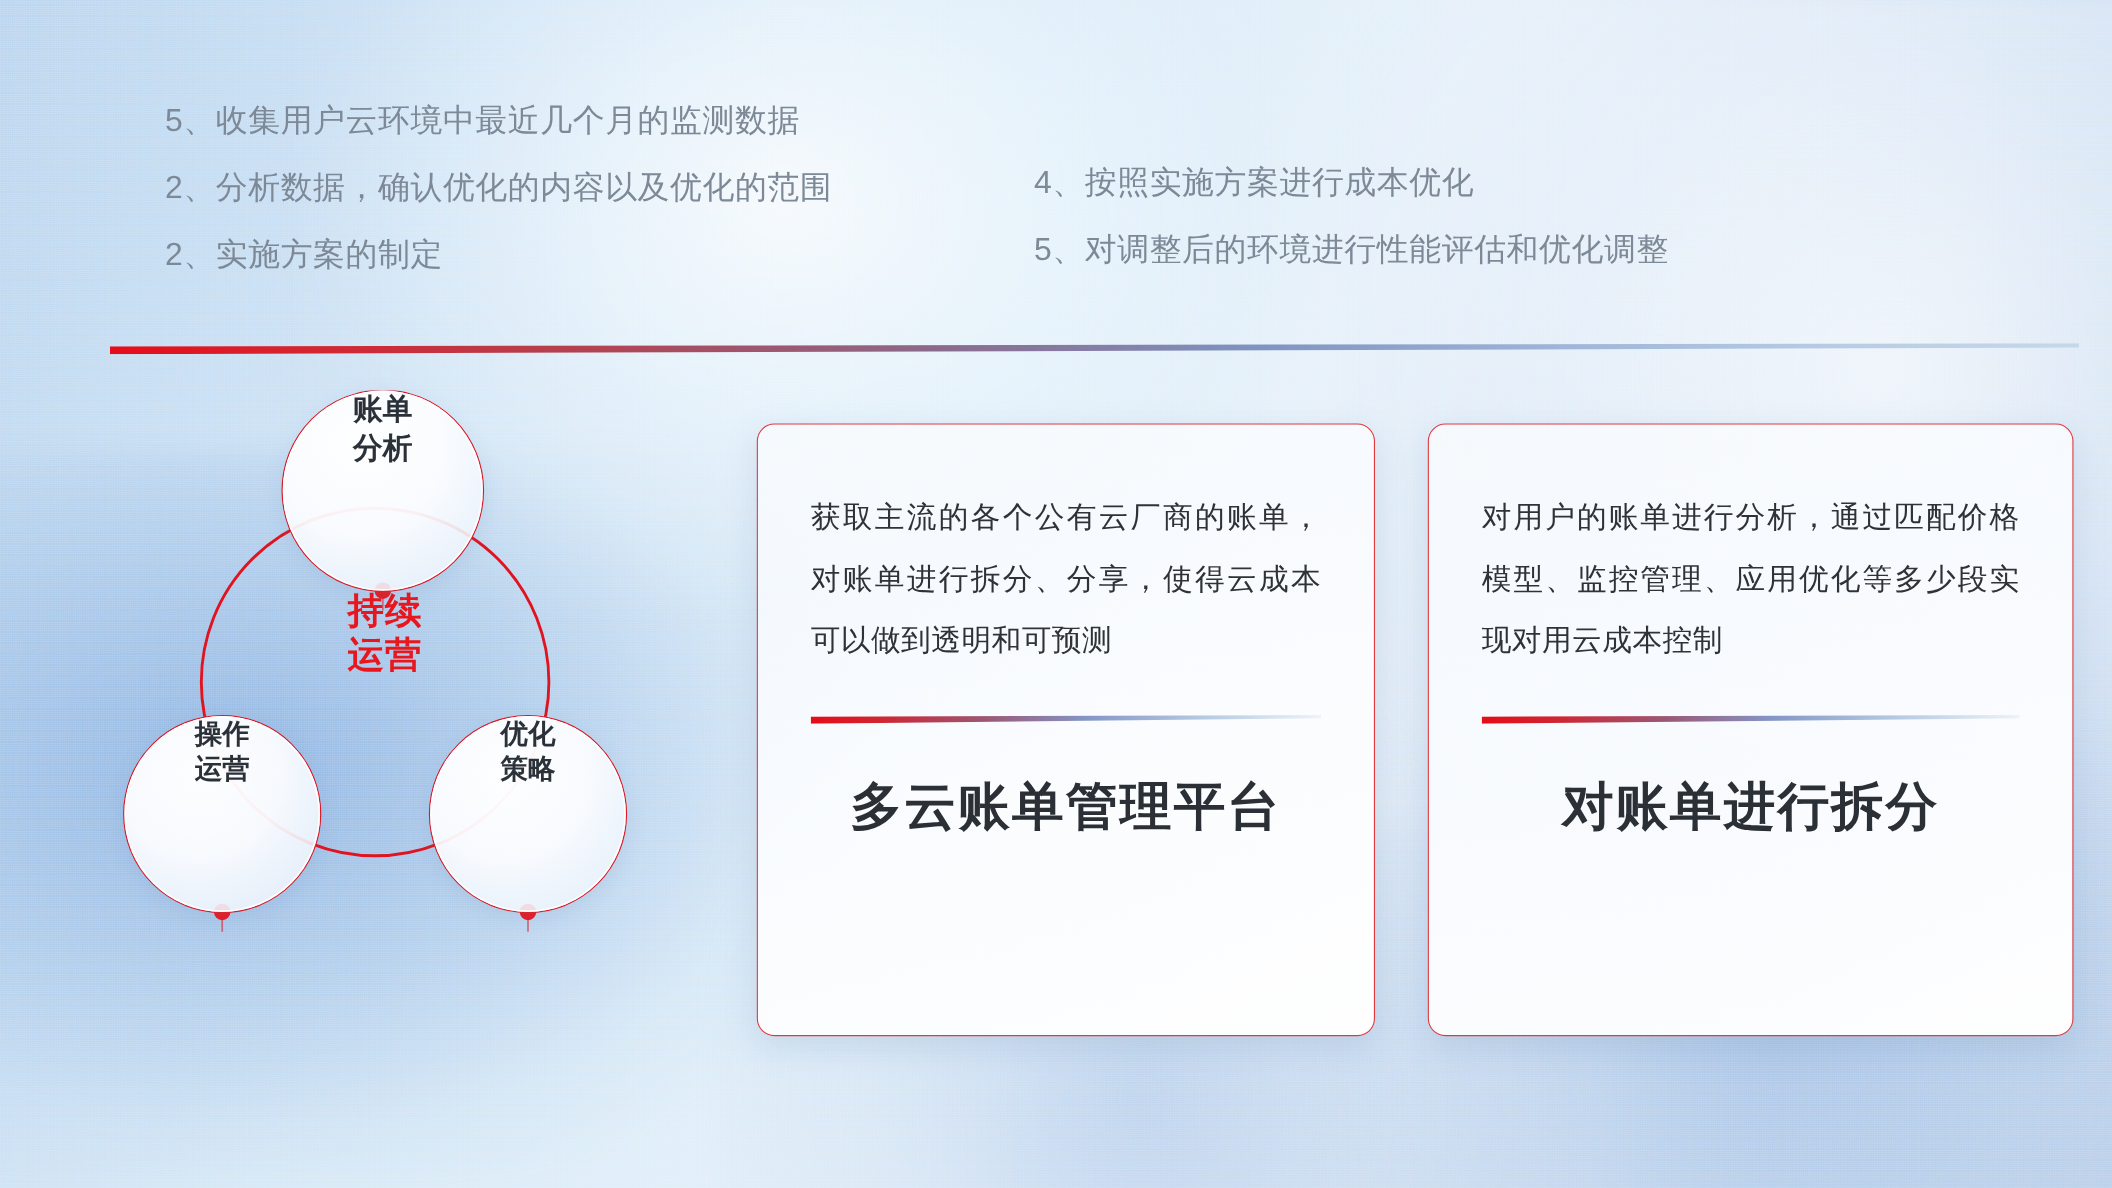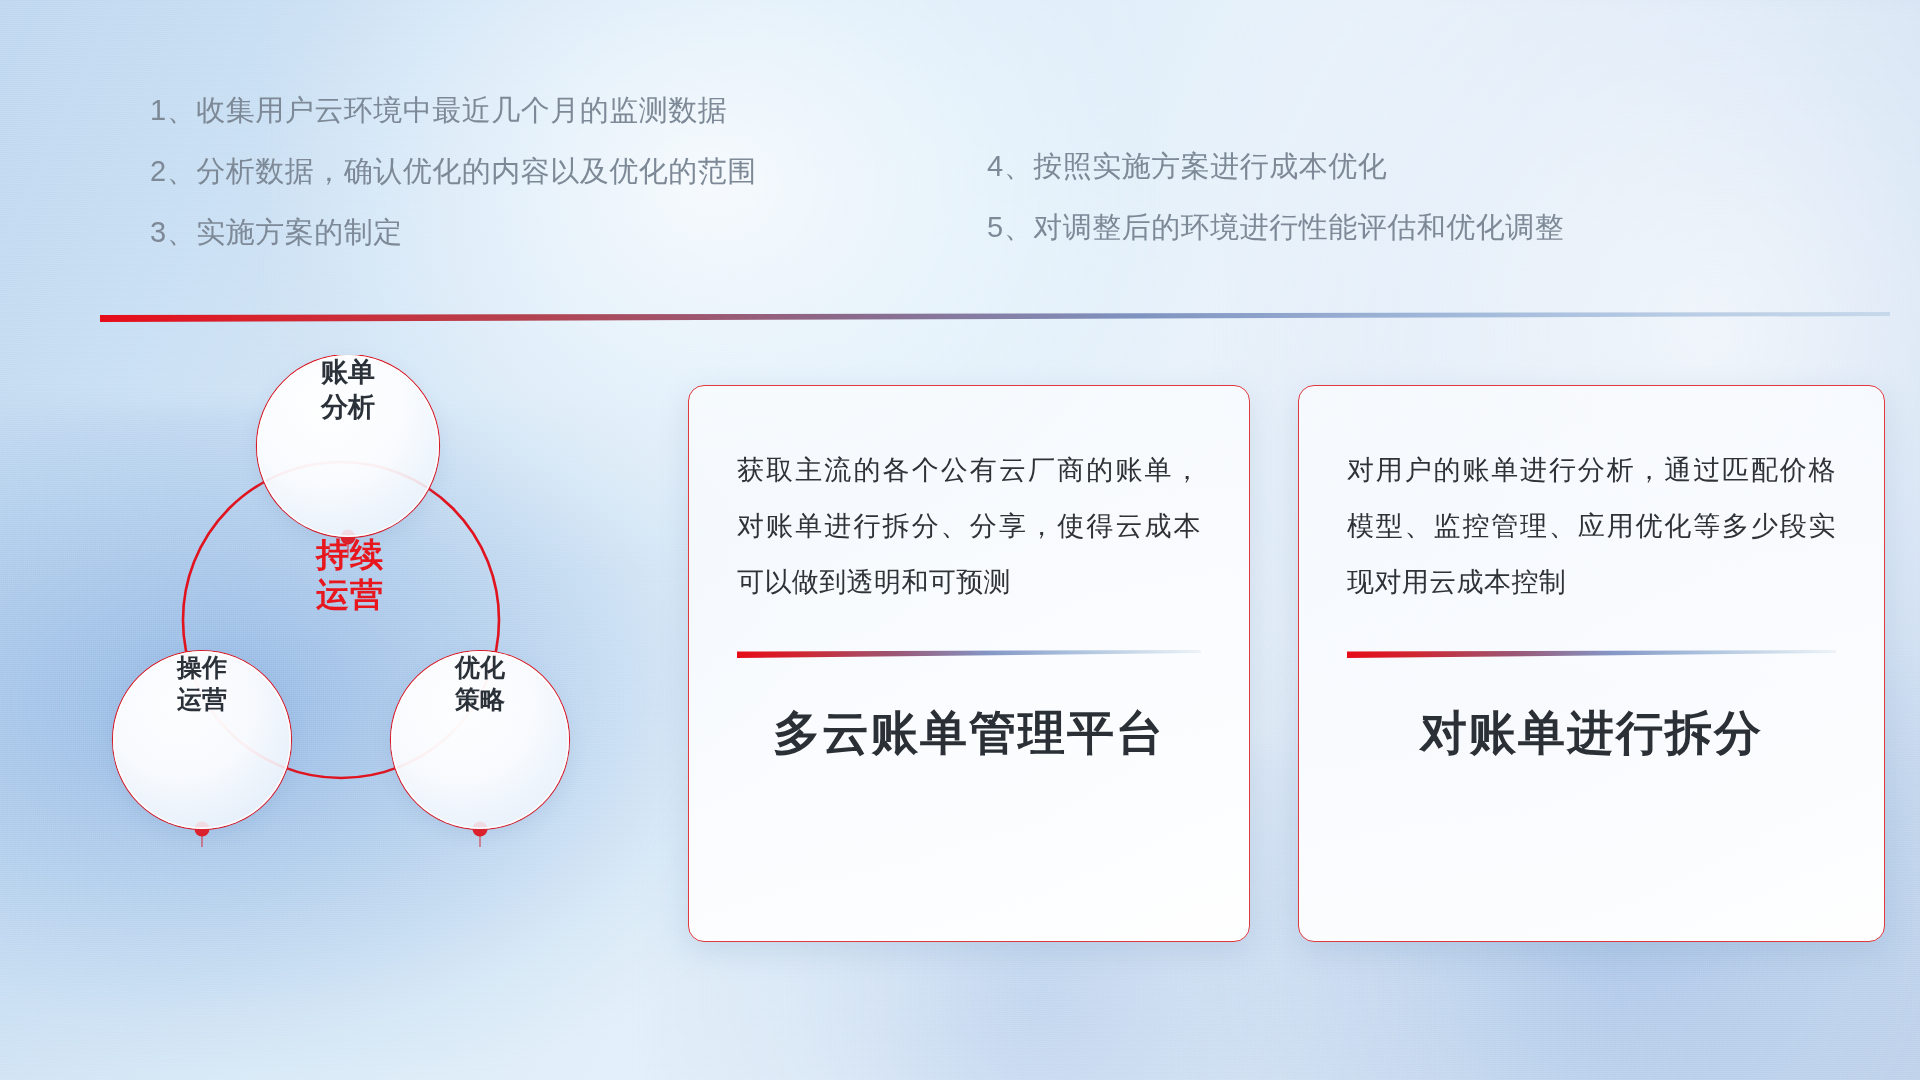--- a/index.html
+++ b/index.html
@@ -111,21 +111,21 @@
 
   
   .steps-left {
     position: absolute;
     left: 150px;
     top: 96px;
     width: 720px;
   }
   .steps-right {
     position: absolute;
-    left: 987px;
+    left: 940px;
     top: 152px;
     width: 780px;
   }
   .step-line {
     color: #7d8996;
     font-size: 29px;
     line-height: 1.0;
     margin-bottom: 32px;
     white-space: nowrap;
     letter-spacing: 0.5px;
@@ -259,23 +259,23 @@
 
   <div class="bg-base"></div>
   <div class="bg-blob-a"></div>
   <div class="bg-blob-b"></div>
   <div class="bg-blob-c"></div>
   <div class="bg-blob-d"></div>
   <div class="bg-blob-e"></div>
   <div class="bg-grain"></div>
 
   <div class="steps-left">
-    <div class="step-line">1、收集用户云环境中最近几个月的监测数据</div>
+    <div class="step-line">5、收集用户云环境中最近几个月的监测数据</div>
     <div class="step-line">2、分析数据，确认优化的内容以及优化的范围</div>
-    <div class="step-line">3、实施方案的制定</div>
+    <div class="step-line">2、实施方案的制定</div>
   </div>
 
   <div class="steps-right">
     <div class="step-line">4、按照实施方案进行成本优化</div>
     <div class="step-line">5、对调整后的环境进行性能评估和优化调整</div>
   </div>
 
   <svg class="divider" viewBox="0 0 1790 10" preserveAspectRatio="none">
     <defs>
       <linearGradient id="divGrad" x1="0" y1="0" x2="1" y2="0">

